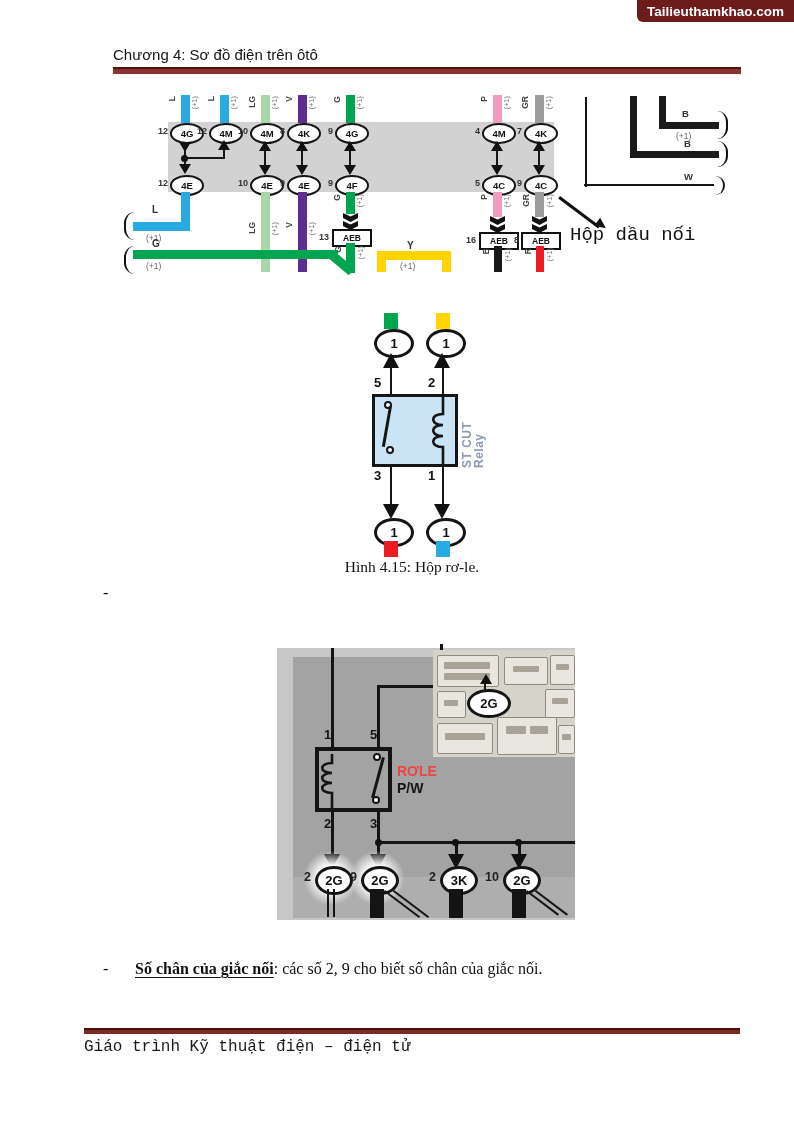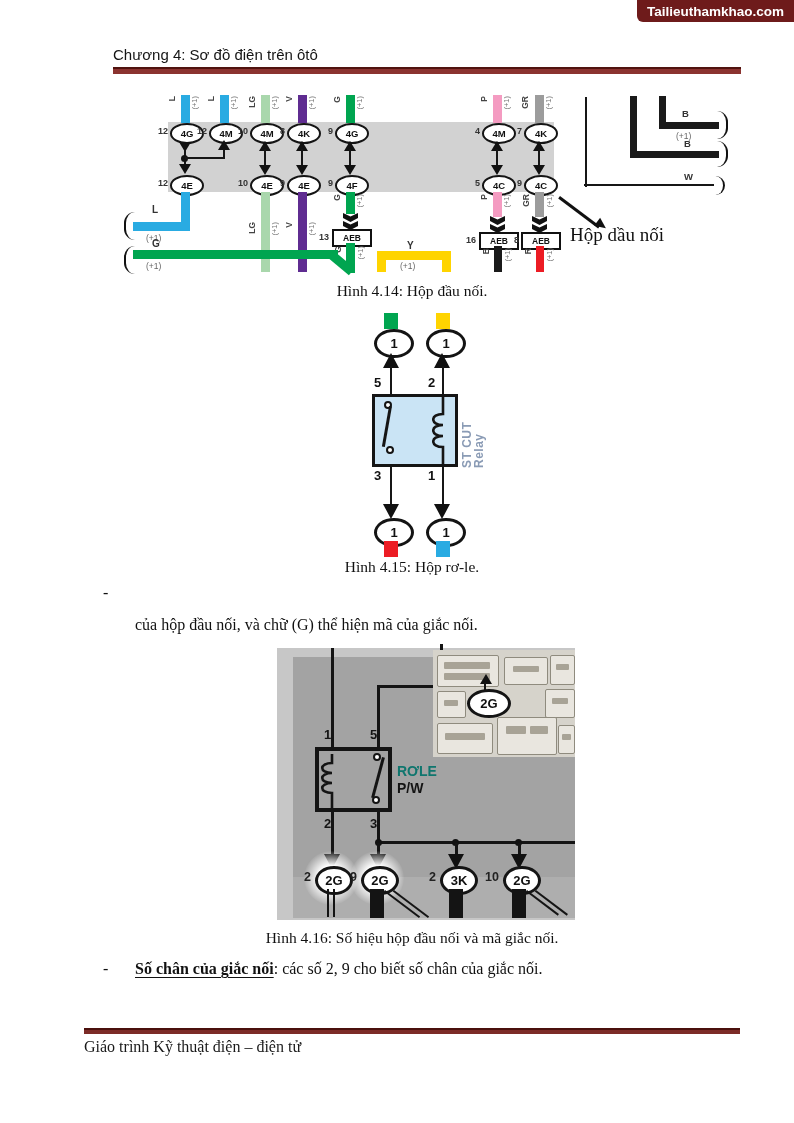--- a/index.html
+++ b/index.html
@@ -1,19 +1,19 @@
 <!DOCTYPE html>
 <html><head>
 <meta charset="utf-8">
 <style>
   html,body{margin:0;padding:0;background:#fff}
   #page{position:relative;width:794px;height:1123px;background:#ffffff;overflow:hidden;
         font-family:"Liberation Sans",sans-serif;color:#111}
   .abs{position:absolute}
-  .serif{font-family:Liberation Serif, serif}
+  .serif{font-family:Liberation Mono, monospace}
   
   .ell{position:absolute;background:#fff;border:2px solid #141414;border-radius:50%;
        display:flex;align-items:center;justify-content:center;
        font-weight:bold;font-size:9.5px;line-height:1;color:#111}
   .ell3{border-width:3px;font-size:13px}
   
   .pin{position:absolute;font-size:9px;font-weight:600;color:#333;text-align:right;line-height:1}
   .pin-lg{font-size:12.5px;color:#222}
   
   .rlab{position:absolute;writing-mode:vertical-rl;transform:rotate(180deg);
@@ -235,21 +235,20 @@
   <span class="abs" style="left:684px;top:138px;font-size:9.5px;font-weight:bold;color:#333">B</span>
   <div class="hookR" style="left:717px;top:141px;height:26px"></div>
   <span class="abs" style="left:684px;top:171px;font-size:9.5px;font-weight:bold;color:#333">W</span>
   <div class="hline" style="left:584px;top:184px;width:130px"></div>
   <div class="hookR" style="left:714px;top:176px;height:19px"></div>
 
   <div class="abs" style="left:560px;top:196px;width:50px;height:2.5px;background:#111;transform:rotate(37deg);transform-origin:left top"></div>
   <div class="tri-r" style="left:596px;top:220px;transform:rotate(37deg)"></div>
   <div class="abs serif" style="left:570px;top:224px;font-size:19px;color:#111">Hộp dầu nối</div>
 
-  <div class="caption" style="top:282px">Hình 4.14: Hộp đầu nối.</div>
 
   <div class="abs" style="left:384px;top:313px;width:14px;height:16px;background:#00A550"></div>
   <div class="abs" style="left:436px;top:313px;width:14px;height:16px;background:#FFD400"></div>
   <div class="ell ell3" style="left:374px;top:329px;width:34px;height:23px">
       <span>1</span>
     </div>
   <div class="ell ell3" style="left:426px;top:329px;width:34px;height:23px">
       <span>1</span>
     </div>
   <div class="tu tu-lg" style="left:383px;top:353px"></div>
@@ -278,21 +277,20 @@
     </div>
   <div class="ell ell3" style="left:426px;top:518px;width:34px;height:23px">
       <span>1</span>
     </div>
   <div class="abs" style="left:384px;top:541px;width:14px;height:16px;background:#EC1C24"></div>
   <div class="abs" style="left:436px;top:541px;width:14px;height:16px;background:#29ABE2"></div>
 
   <div class="caption" style="top:558px">Hình 4.15: Hộp rơ-le.</div>
 
   <span class="body-line" style="left:103px;top:584px">-</span>
-  <div class="body-line" style="left:135px;top:616px">của hộp đầu nối, và chữ (G) thể hiện mã của giắc nối.</div>
 
   <div class="abs" style="left:277px;top:648px;width:298px;height:272px;background:#C7C7C7"></div>
   <div class="abs" style="left:293px;top:657px;width:282px;height:220px;background:#A3A3A3"></div>
   <div class="abs" style="left:293px;top:877px;width:282px;height:41px;background:#AEAEAE"></div>
 
   <div class="abs" style="left:331px;top:648px;width:2.5px;height:100px;background:#141414"></div>
   <div class="abs" style="left:377px;top:685px;width:57px;height:2.5px;background:#141414"></div>
   <div class="abs" style="left:377px;top:685px;width:2.5px;height:63px;background:#141414"></div>
   <div class="abs" style="left:440px;top:644px;width:2.5px;height:7px;background:#141414"></div>
 
@@ -332,21 +330,21 @@
 
   <span class="abs" style="left:324px;top:727px;font-size:13px;font-weight:bold;color:#141414">1</span>
   <span class="abs" style="left:370px;top:727px;font-size:13px;font-weight:bold;color:#141414">5</span>
   <div class="abs" style="left:315px;top:747px;width:77px;height:65px;border:4px solid #141414;box-sizing:border-box"></div>
   <svg class="abs" style="left:320px;top:754px" width="18" height="58">
     <path d="M12,0 V9 c-13,0 -13,10 0,10 c-13,0 -13,10 0,10 c-13,0 -13,10 0,10 V58" fill="none" stroke="#141414" stroke-width="2.6"></path>
   </svg>
   <div class="pc" style="left:373px;top:753px"></div>
   <div class="pc" style="left:372px;top:796px"></div>
   <div class="abs" style="left:382px;top:757px;width:2.5px;height:42px;background:#141414;transform:rotate(15deg);transform-origin:top left"></div>
-  <span class="abs" style="left:397px;top:763px;font-size:14px;font-weight:600;color:#0f766e">RƠLE</span>
+  <span class="abs" style="left:397px;top:763px;font-size:14px;font-weight:600;color:#ef4444">RƠLE</span>
   <span class="abs" style="left:397px;top:780px;font-size:14px;font-weight:600;color:#141414">P/W</span>
   <span class="abs" style="left:324px;top:816px;font-size:13px;font-weight:bold;color:#141414">2</span>
   <span class="abs" style="left:370px;top:816px;font-size:13px;font-weight:bold;color:#141414">3</span>
 
   <div class="abs" style="left:331px;top:812px;width:2.5px;height:45px;background:#141414"></div>
   <div class="abs" style="left:377px;top:812px;width:2.5px;height:33px;background:#141414"></div>
   <div class="abs" style="left:377px;top:841px;width:198px;height:2.5px;background:#141414"></div>
   <div class="dot" style="left:375px;top:839px"></div>
   <div class="dot" style="left:452px;top:839px"></div>
   <div class="dot" style="left:515px;top:839px"></div>
@@ -380,21 +378,20 @@
   <div class="abs" style="left:327px;top:889px;width:1.5px;height:28px;background:#141414"></div>
   <div class="abs" style="left:333px;top:889px;width:1.5px;height:28px;background:#141414"></div>
   <div class="abs" style="left:370px;top:889px;width:14px;height:29px;background:#141414"></div>
   <div class="abs" style="left:449px;top:889px;width:14px;height:29px;background:#141414"></div>
   <div class="abs" style="left:512px;top:889px;width:14px;height:29px;background:#141414"></div>
   <div class="abs" style="left:385px;top:890px;width:44px;height:1.5px;background:#141414;transform:rotate(37deg);transform-origin:left top"></div>
   <div class="abs" style="left:394px;top:890px;width:44px;height:1.5px;background:#141414;transform:rotate(37deg);transform-origin:left top"></div>
   <div class="abs" style="left:527px;top:890px;width:40px;height:1.5px;background:#141414;transform:rotate(37deg);transform-origin:left top"></div>
   <div class="abs" style="left:536px;top:890px;width:40px;height:1.5px;background:#141414;transform:rotate(37deg);transform-origin:left top"></div>
 
-  <div class="caption" style="top:929px">Hình 4.16: Số hiệu hộp đầu nối và mã giắc nối.</div>
 
   <span class="body-line" style="left:103px;top:960px">-</span>
   <div class="body-line" style="left:135px;top:960px"><span class="lead">Số chân của giắc nối</span><span>: các số 2, 9 cho biết số chân của giắc nối.</span></div>
 
   <div class="abs" style="left:84px;top:1028px;width:656px;height:4px;background:#7C2B27;border-top:2px solid #4A100D"></div>
   <div class="abs serif" style="left:84px;top:1038px;font-size:16px;color:#1a1a1a">Giáo trình Kỹ thuật điện – điện tử</div>
 
 </div>
 
 </body></html>

